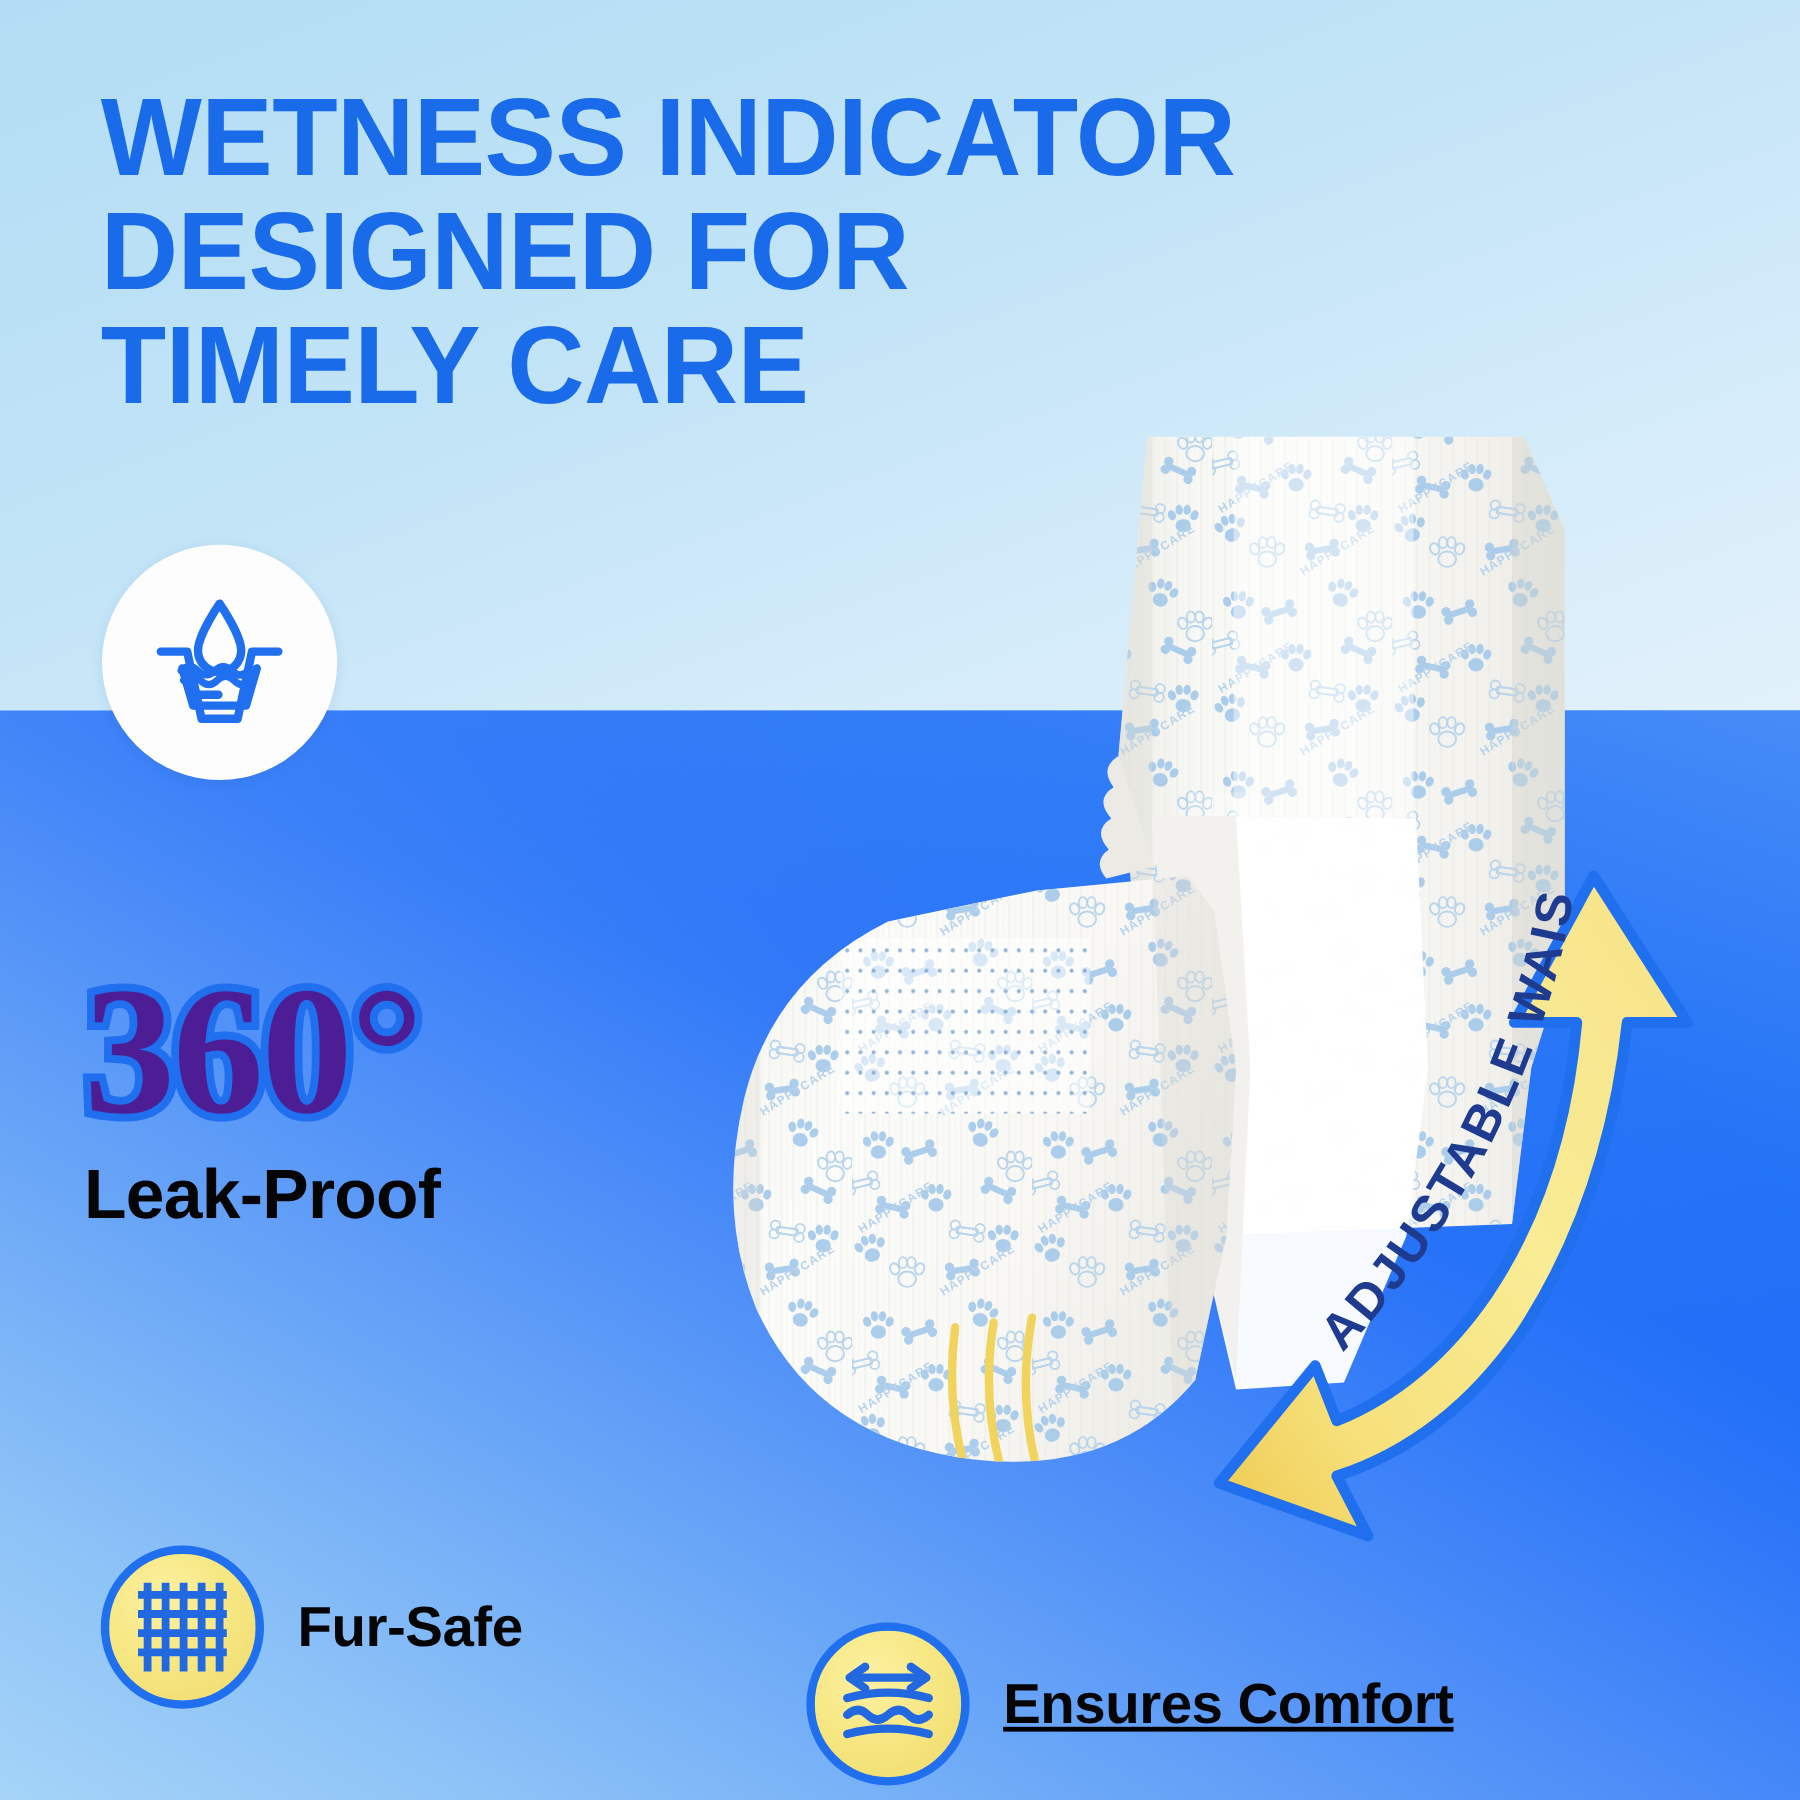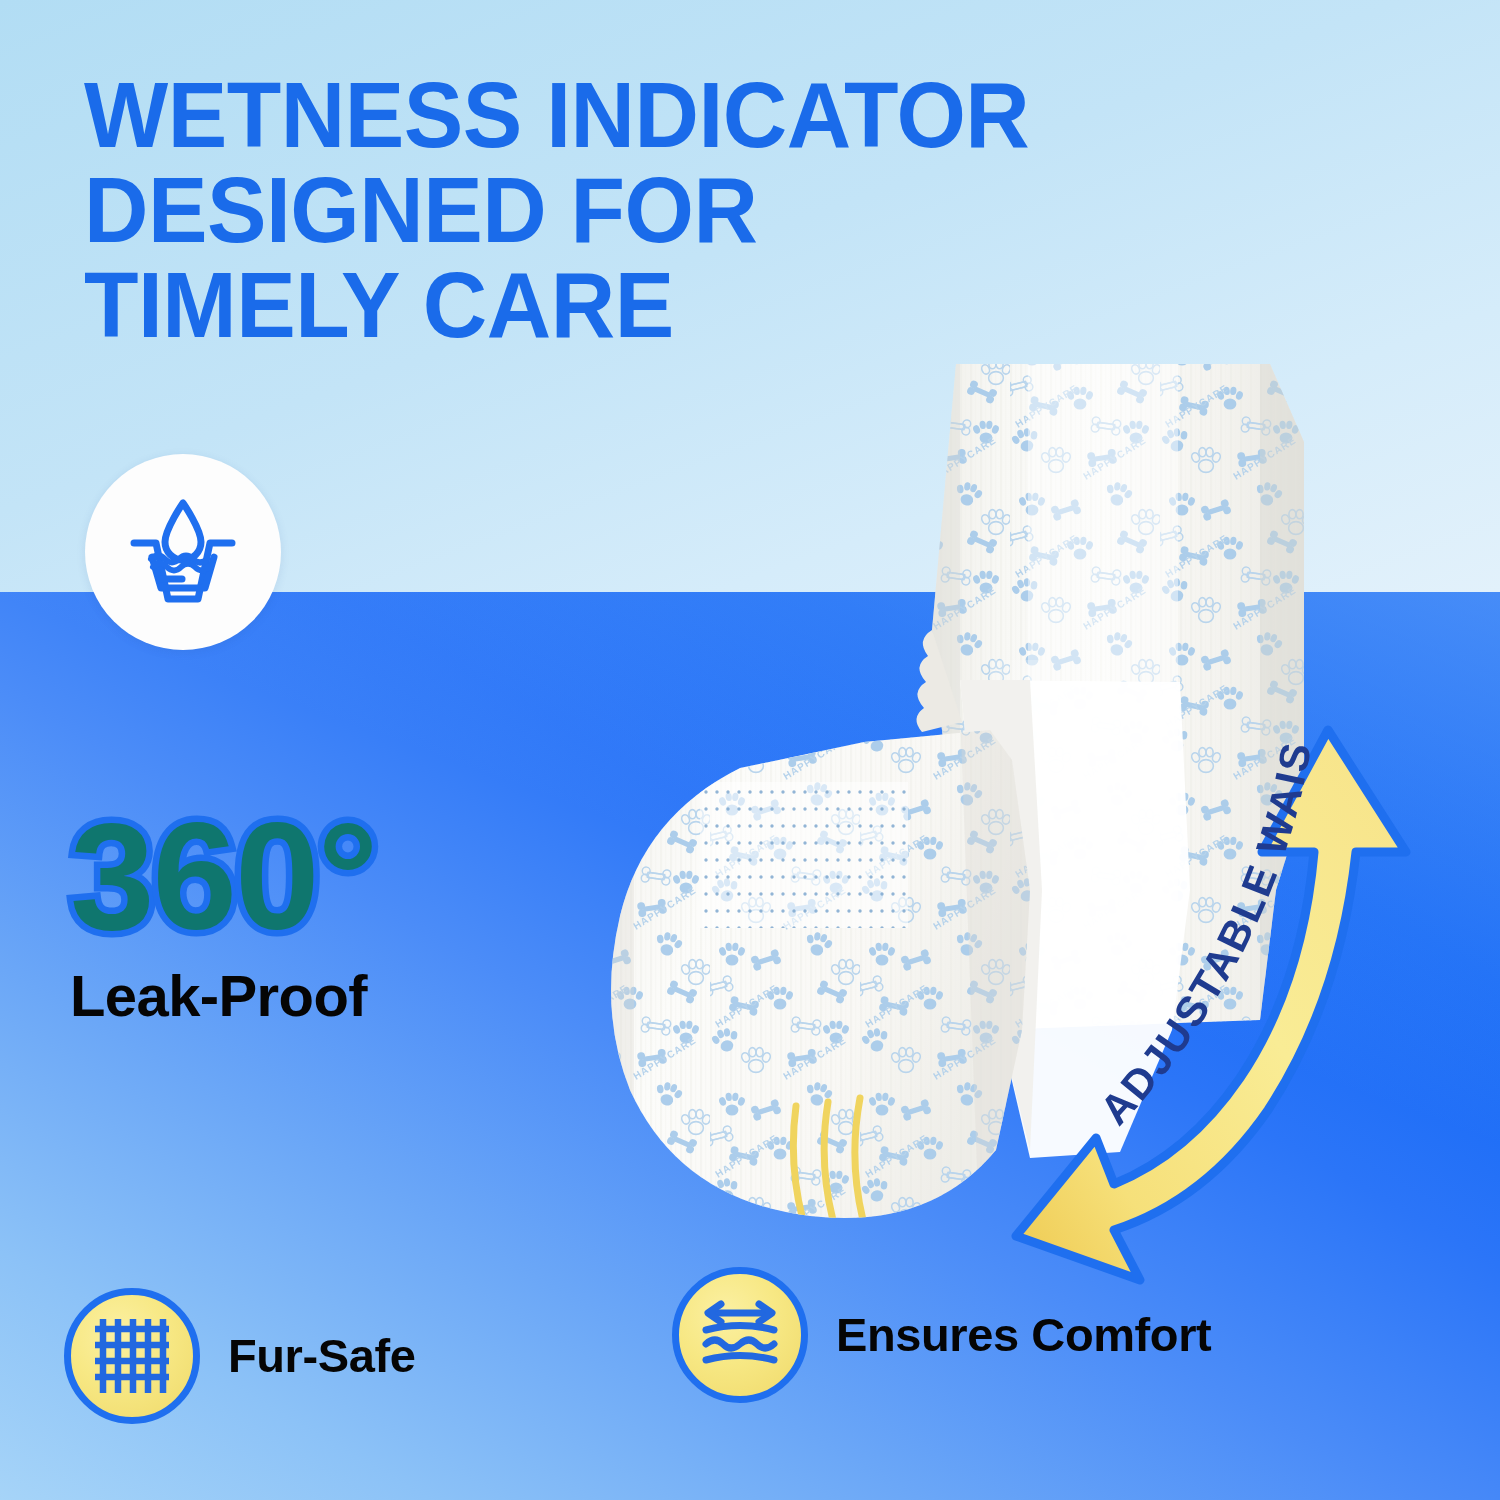--- a/index.html
+++ b/index.html
@@ -64,43 +64,44 @@
     display:flex; align-items:center; justify-content:center;
     box-shadow:0 2px 10px rgba(30,70,140,.10);
   }
 
   
   .block360 { position:absolute; left:70px; top:800px; width:480px; }
   .num360 {
     font-size:152px;
     font-weight:bold;
     line-height:1;
-    color:#0f766e;
+    color:#4c1d95;
     -webkit-text-stroke:13px #1f6fef;
     paint-order:stroke fill;
     letter-spacing:-2px;
     display:block;
+    font-family:Liberation Serif, serif;
   }
   .leaktext {
     margin-top:10px;
     font-size:58px;
     font-weight:bold;
     line-height:1.16;
     color:#050505;
     letter-spacing:-0.6px;
   }
   .leaktext span { display:block; }
 
   
   .feature {
     position:absolute;
     display:flex; align-items:center; gap:28px;
   }
-  .feature.f1 { left:64px;  top:1288px; }
-  .feature.f2 { left:672px; top:1267px; }
+  .feature.f1 { left:84px;  top:1288px; }
+  .feature.f2 { left:672px; top:1352px;text-decoration:underline; }
   .feat-ico {
     flex:0 0 auto;
     width:136px; height:136px;
     border-radius:50%;
     background:radial-gradient(circle at 38% 32%, #fbf0a2 0%, #f7e884 45%, #efd96a 100%);
     border:7px solid #1f6fef;
     display:flex; align-items:center; justify-content:center;
   }
   .feat-label {
     font-size:47px; font-weight:bold; line-height:1.16;

